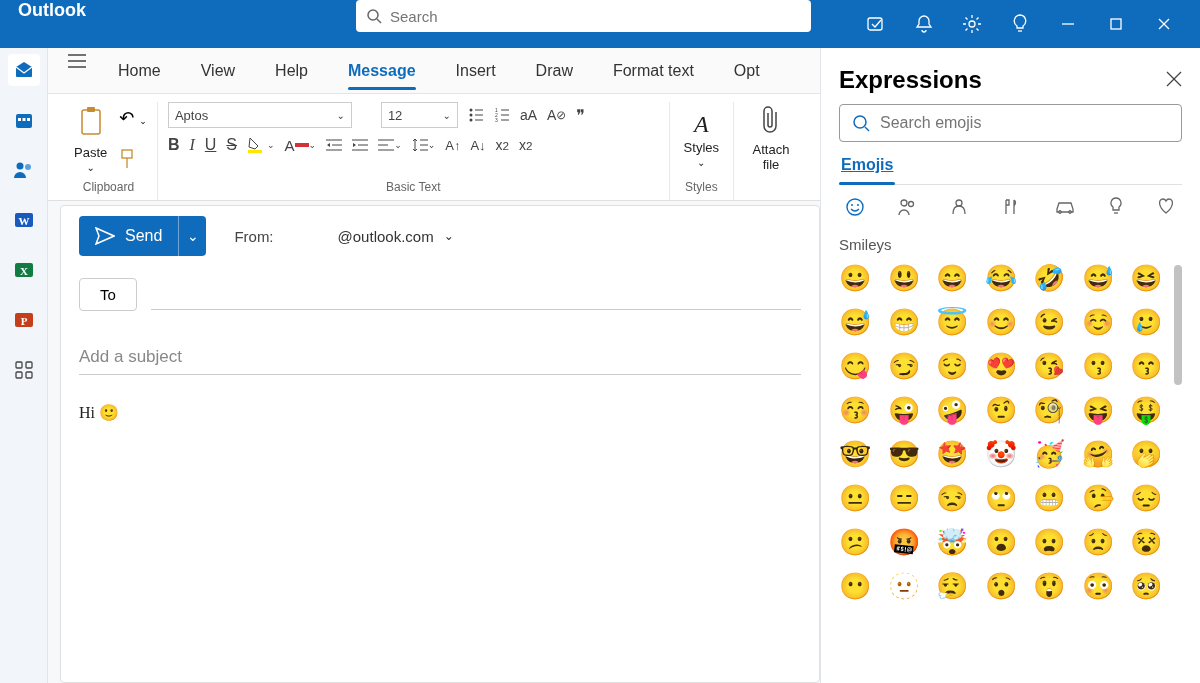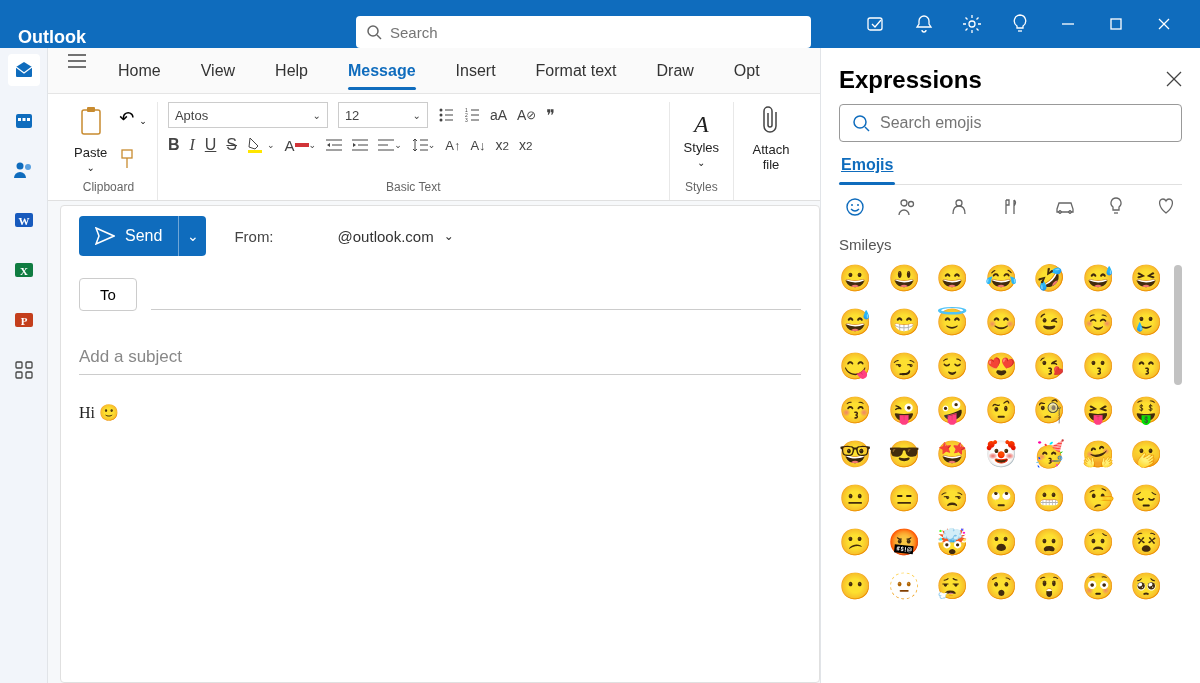--- a/index.html
+++ b/index.html
@@ -1,19 +1,19 @@
 <!DOCTYPE html>
 <html><head>
 <meta charset="utf-8">
 <style>
   * { box-sizing: border-box; margin: 0; padding: 0; }
   body { font-family: "Segoe UI", sans-serif; font-size: 14px; background: #fff; width: 1200px; height: 683px; overflow: hidden; }
 
   
-  .titlebar { background: #0f6cbd; height: 48px; display: flex; align-items: flex-end; padding: 0 12px; color: #fff; }
+  .titlebar { background: #0f6cbd; height: 48px; display: flex; align-items: flex-start; padding: 0 12px; color: #fff; }
   .titlebar .app-name { font-size: 18px; font-weight: 600; margin-left: 6px; }
   .titlebar .search-wrap { margin-left: 270px; width: 455px; background: #fff; border-radius: 4px; height: 32px; display: flex; align-items: center; padding: 7px 10px; color: #555; }
   .titlebar .search-wrap svg { width: 16px; height: 16px; margin-right: 8px; }
   .titlebar .search-wrap input { border: none; outline: none; flex: 1; font-size: 15px; color: #333; background: transparent; }
   .titlebar .title-icons { margin-left: auto; display: flex; gap: 0; }
   .titlebar .title-icons > div { width: 48px; height: 48px; display: flex; align-items: center; justify-content: center; font-size: 17px; }
 
   
   .root { display: flex; height: calc(683px - 48px); }
   .app-rail { width: 48px; background: #f2f5fa; border-right: 1px solid #e1e4e8; display: flex; flex-direction: column; align-items: center; padding-top: 6px; gap: 18px; }
@@ -190,22 +190,22 @@
             <line x1="0" y1="1" x2="18" y2="1" stroke="#444" stroke-width="1.5"></line>
             <line x1="0" y1="7" x2="18" y2="7" stroke="#444" stroke-width="1.5"></line>
             <line x1="0" y1="13" x2="18" y2="13" stroke="#444" stroke-width="1.5"></line>
           </svg>
       </div>
       <div class="menu-item">Home</div>
       <div class="menu-item">View</div>
       <div class="menu-item">Help</div>
       <div class="menu-item active">Message</div>
       <div class="menu-item">Insert</div>
+      <div class="menu-item">Draw</div>
       <div class="menu-item">Format text</div>
-      <div class="menu-item">Draw</div>
       <div class="menu-item">Opt</div>
     </div>
 
     <div class="ribbon">
       <div class="ribbon-group">
         <div class="tools">
           <div class="big-btn">
             <span class="icon">
               <svg width="26" height="30" viewBox="0 0 26 30">
                   <rect x="4" y="4" width="18" height="24" rx="2" fill="none" stroke="#c88b2f" stroke-width="1.5"></rect>
@@ -224,25 +224,25 @@
                 </svg>
             </div>
           </div>
         </div>
         <div class="group-label">Clipboard</div>
       </div>
 
       <div class="ribbon-group" style="flex:1;">
         <div class="tools" style="flex-direction:column; align-items:flex-start; gap:8px; width:100%;">
           <div class="hrow">
-            <div class="select-like" style="width:160px;">
+            <div class="select-like" style="width:184px;">
               <span>Aptos</span>
                 <span style="font-size:10px;">⌄</span>
             </div>
-            <div class="select-like" style="width:90px;">
+            <div class="select-like" style="width:77px;margin-left:19px;">
               <span>12</span>
                 <span style="font-size:10px;">⌄</span>
             </div>
             <span>
               <svg width="16" height="16" viewBox="0 0 16 16">
                   <circle cx="3" cy="3" r="1.5" fill="#444"></circle>
                   <line x1="7" y1="3" x2="15" y2="3" stroke="#444"></line>
                   <circle cx="3" cy="8" r="1.5" fill="#444"></circle>
                   <line x1="7" y1="8" x2="15" y2="8" stroke="#444"></line>
                   <circle cx="3" cy="13" r="1.5" fill="#444"></circle>

